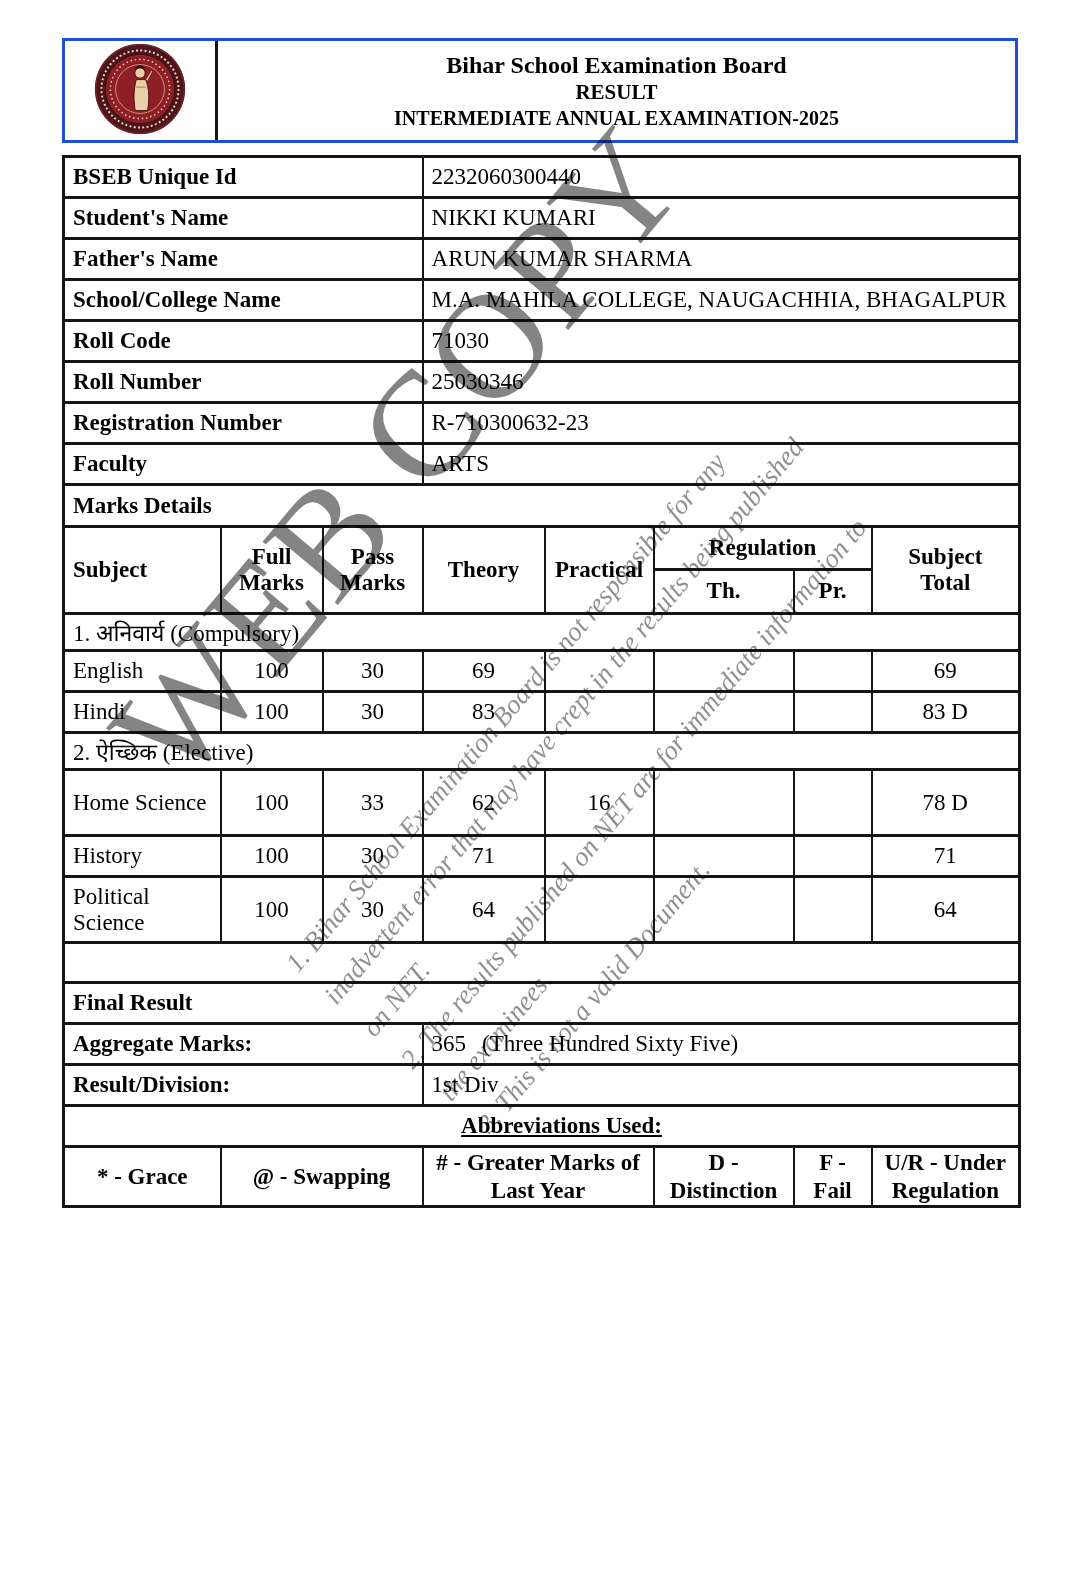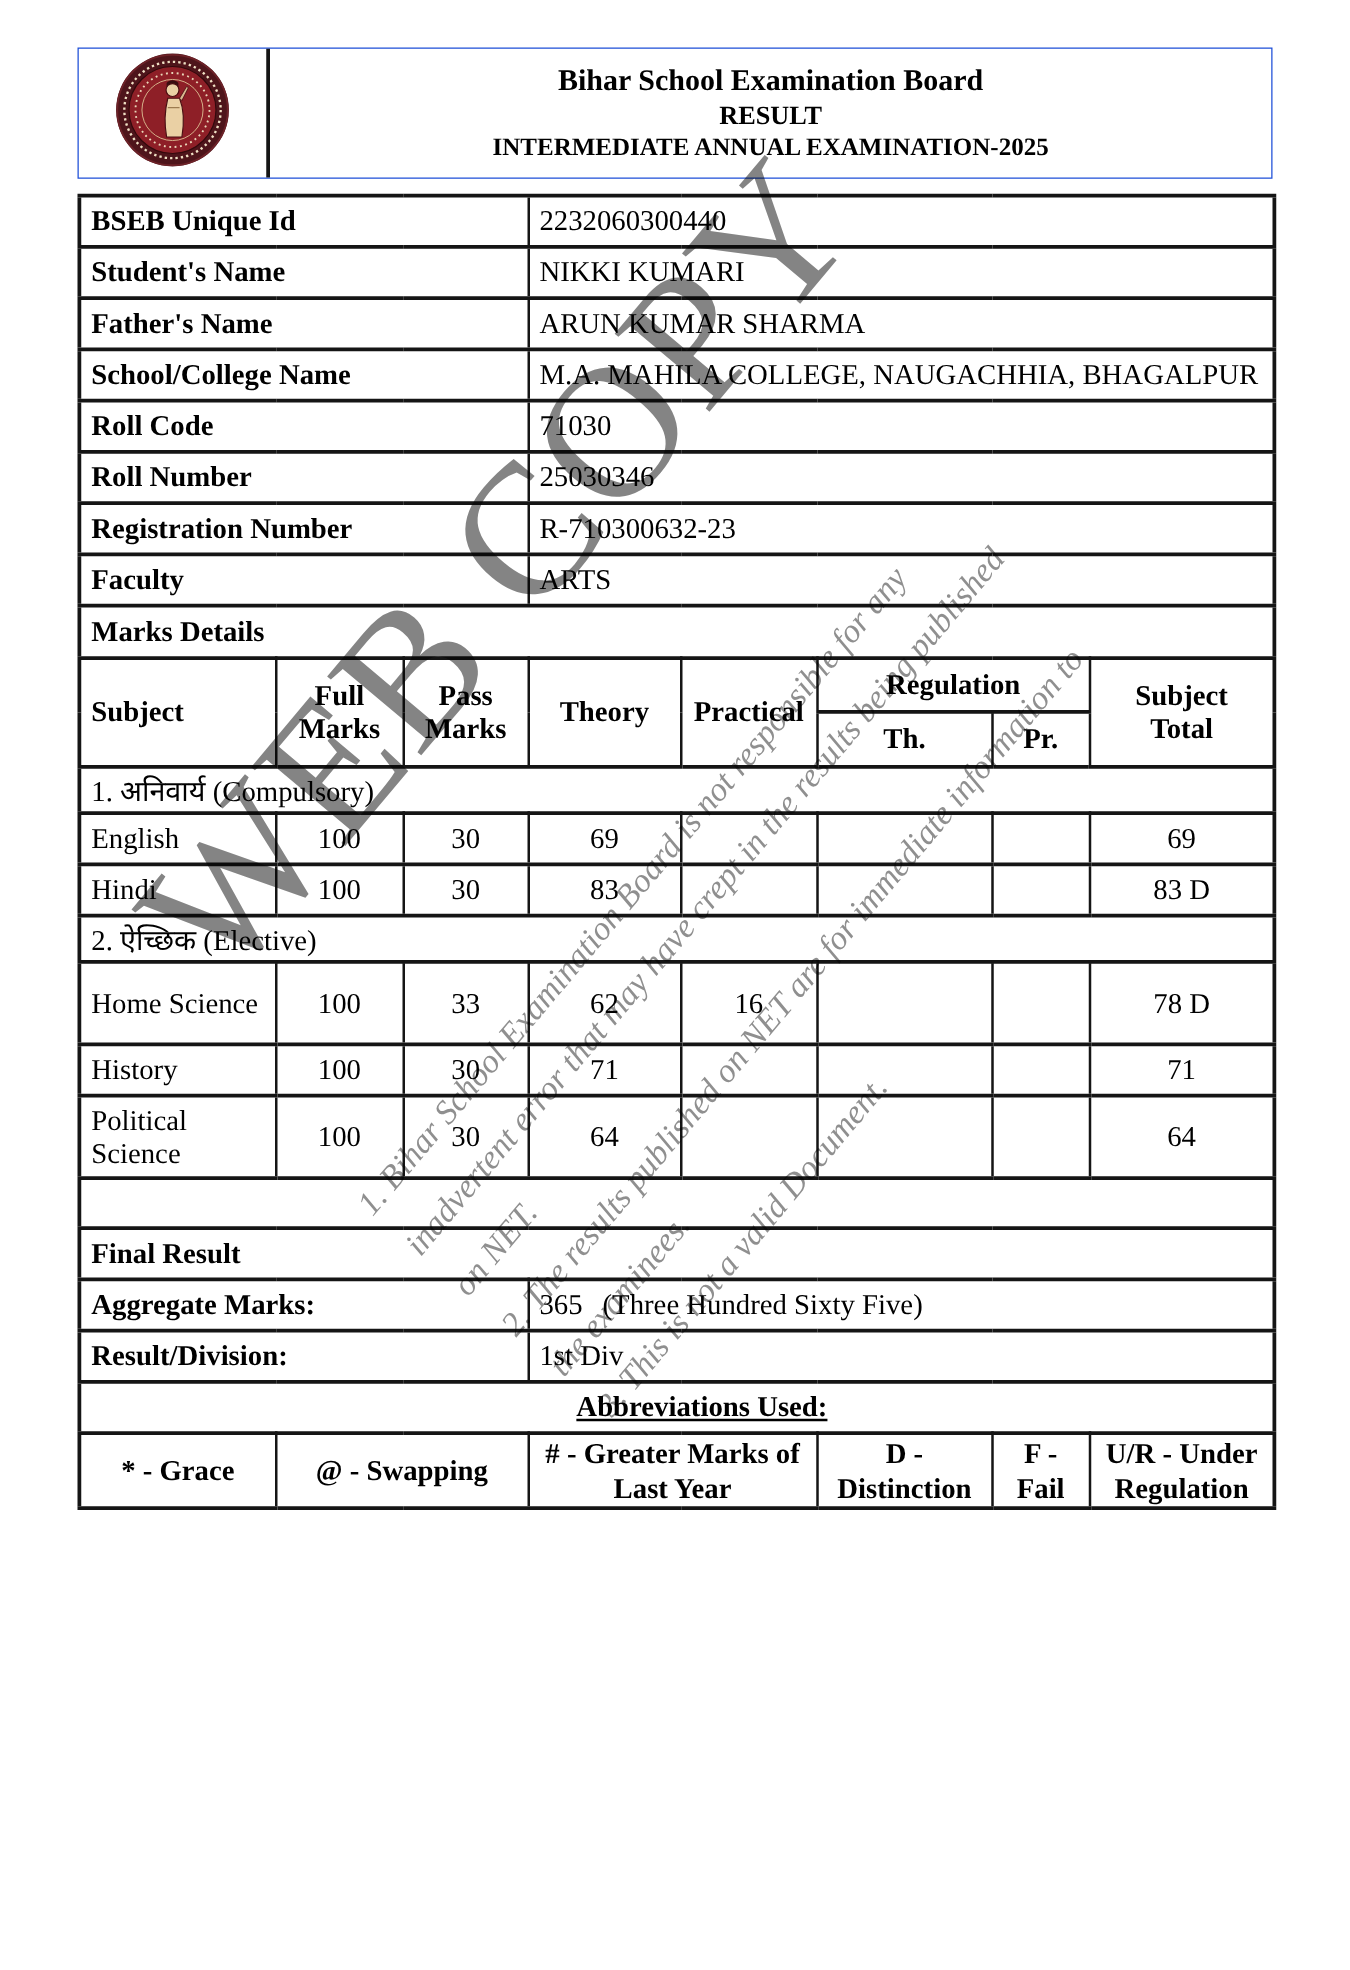--- a/index.html
+++ b/index.html
@@ -6,21 +6,21 @@
   body{
     width:1080px;height:1576px;background:#ffffff;color:#000;
     font-family:"Liberation Serif","DejaVu Serif",serif;
     position:relative;overflow:hidden;
   }
   .page{position:absolute;inset:0;}
 
   
   .header-box{
     position:absolute;left:62px;top:38px;width:956px;height:105px;
-    border:1px solid #1d4ed8;box-sizing:border-box;display:flex;background:#fff;
+    border:3px solid #1d4ed8;box-sizing:border-box;display:flex;background:#fff;
   }
   .logo-cell{width:150px;border-right:3px solid #151515;display:flex;align-items:center;justify-content:center;}
   .title-cell{flex:1;display:flex;flex-direction:column;align-items:center;justify-content:center;text-align:center;font-weight:bold;line-height:1.22;}
   .title-board{font-size:24px;}
   .title-result{font-size:21px;}
   .title-exam{font-size:20px;}
 
   
   table.main{
     position:absolute;left:62px;top:155px;width:956px;

